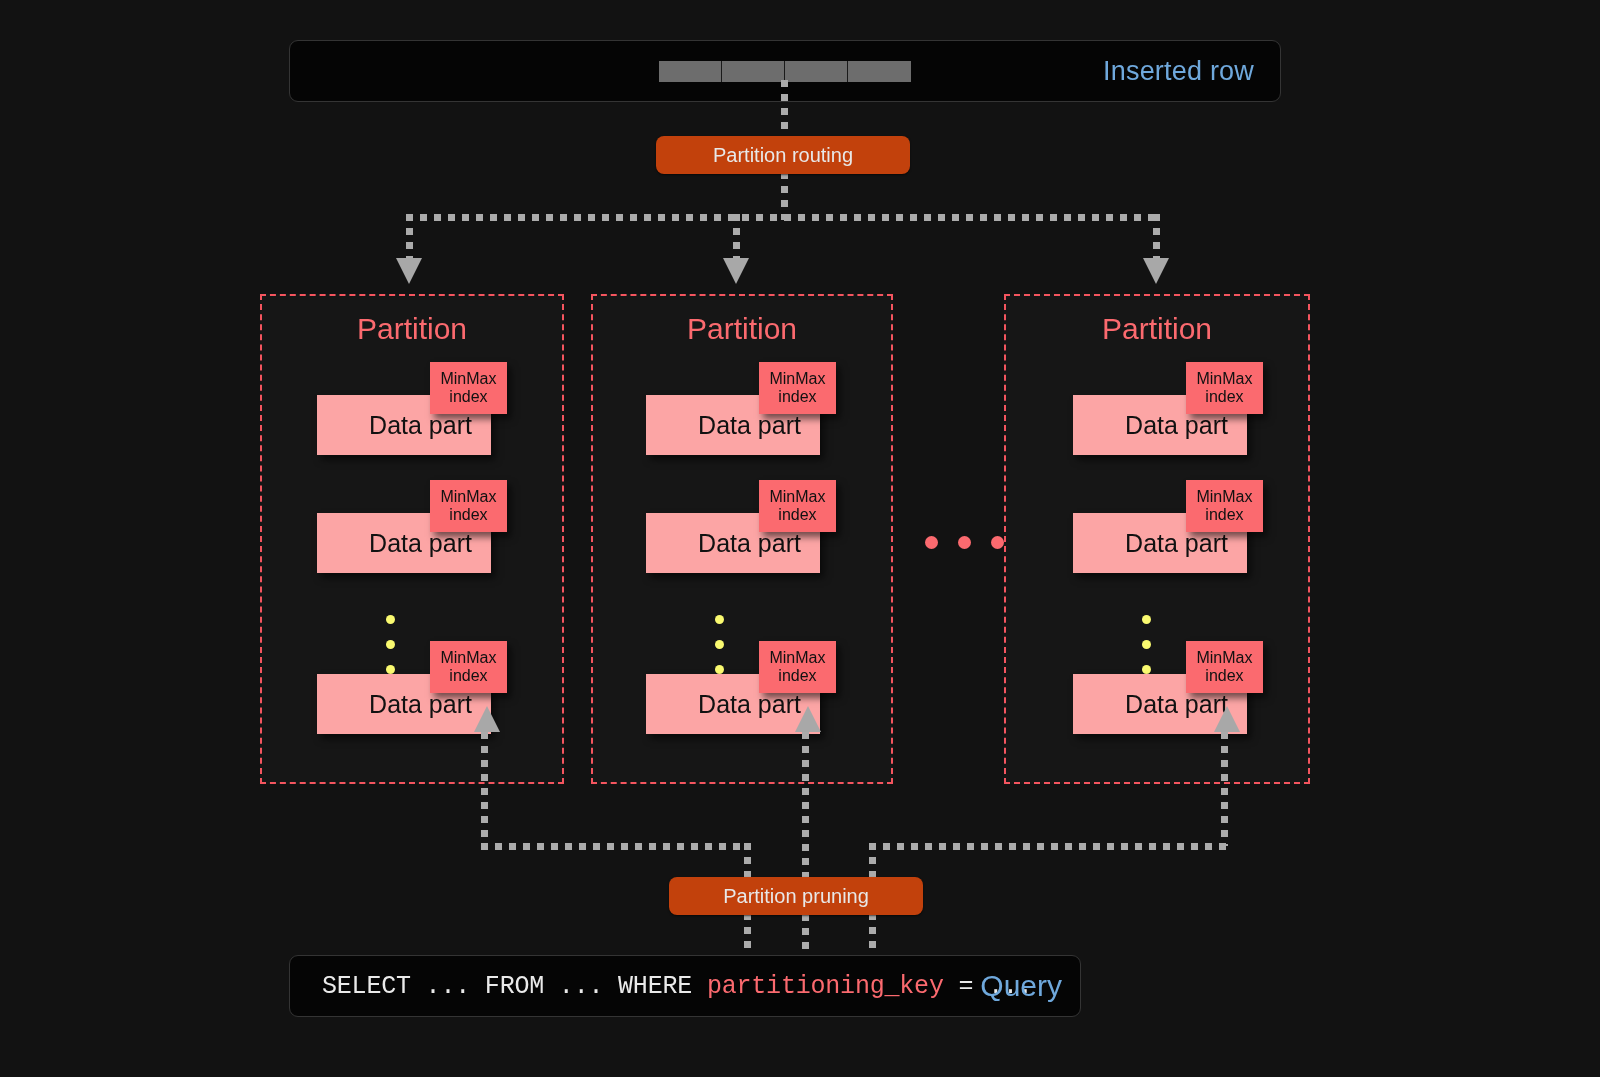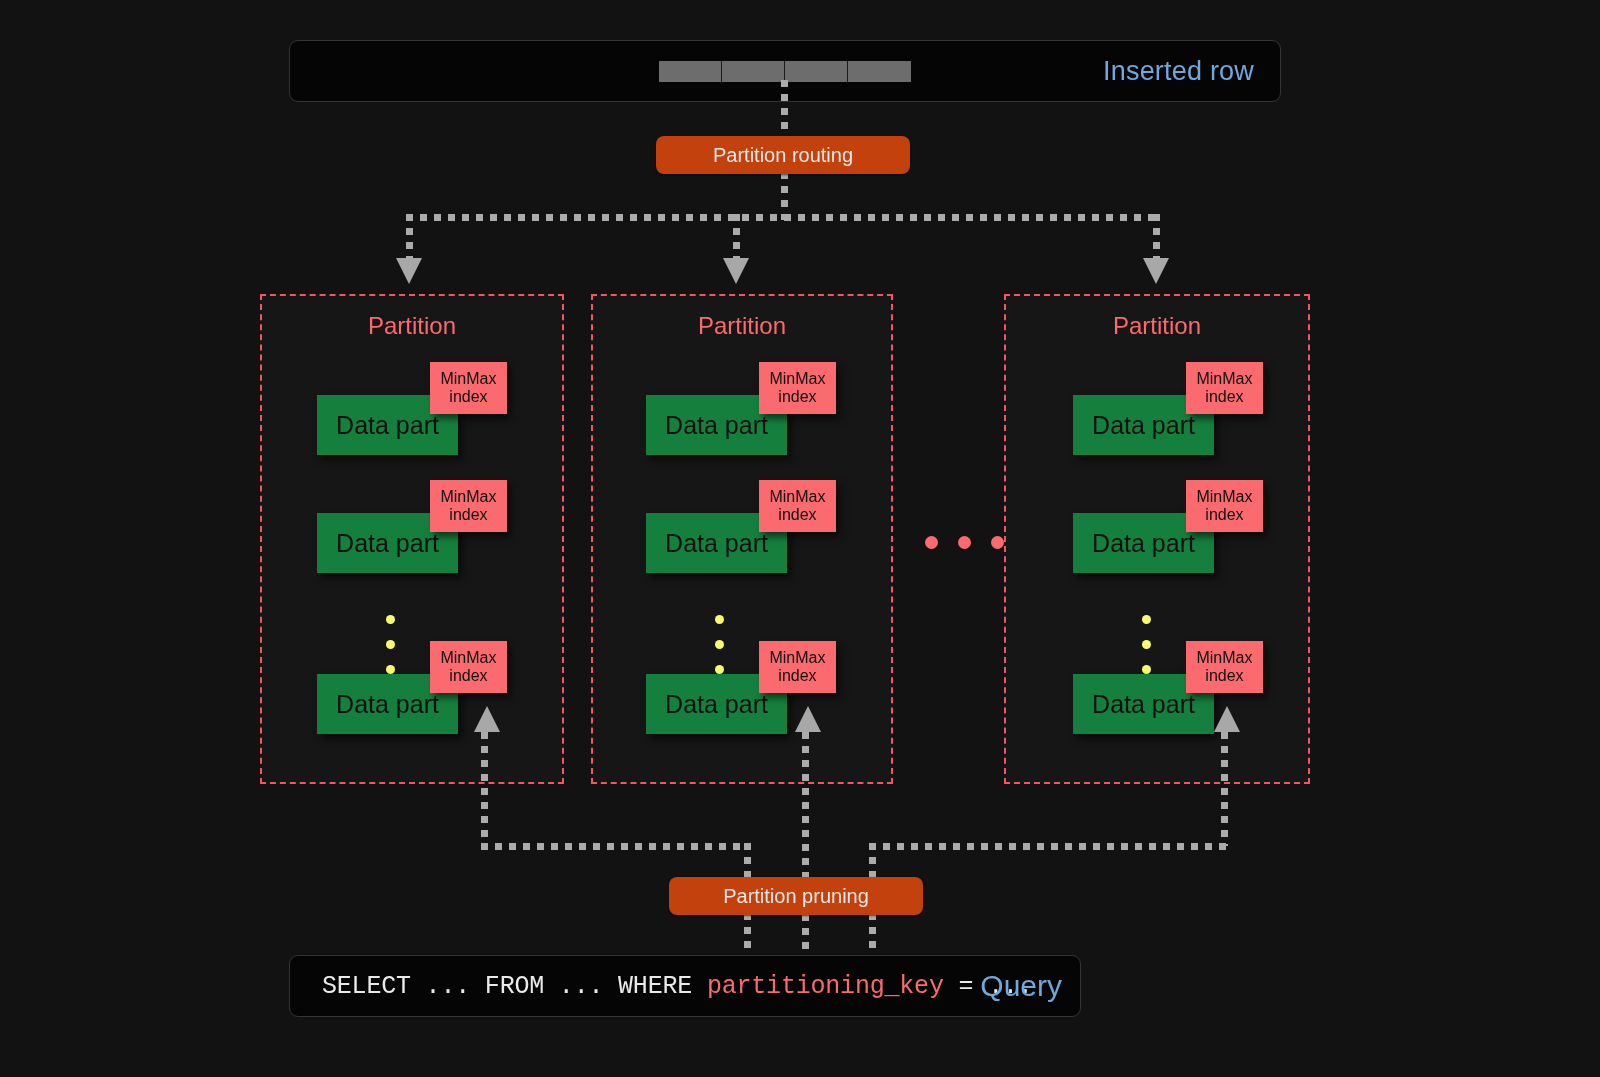--- a/index.html
+++ b/index.html
@@ -129,39 +129,40 @@
   #partition-1 { left: 591px;  width: 302px; }
   #partition-2 { left: 1004px; width: 306px; }
 
   .partition-title {
     position: absolute;
     top: 16px;
     left: 0;
     right: 0;
     text-align: center;
     color: #FB6A6F;
-    font-size: 24px;
+    font-size: 30px;
   }
 
   
   .part-group { position: absolute; }
   .data-part {
     position: absolute;
     left: 0;
     top: 33px;
     width: 141px;
     height: 60px;
-    background: #15803d;
+    background: #fca5a5;
     color: #111;
     font-size: 25px;
     display: flex;
     align-items: center;
     justify-content: center;
     box-shadow: 4px 5px 7px rgba(0,0,0,.55);
     white-space: nowrap;
+    padding-left: 33px;
   }
   .minmax {
     position: absolute;
     left: 113px;
     top: 0;
     width: 77px;
     height: 52px;
     background: #FB6A6F;
     color: #111;
     font-size: 16px;

